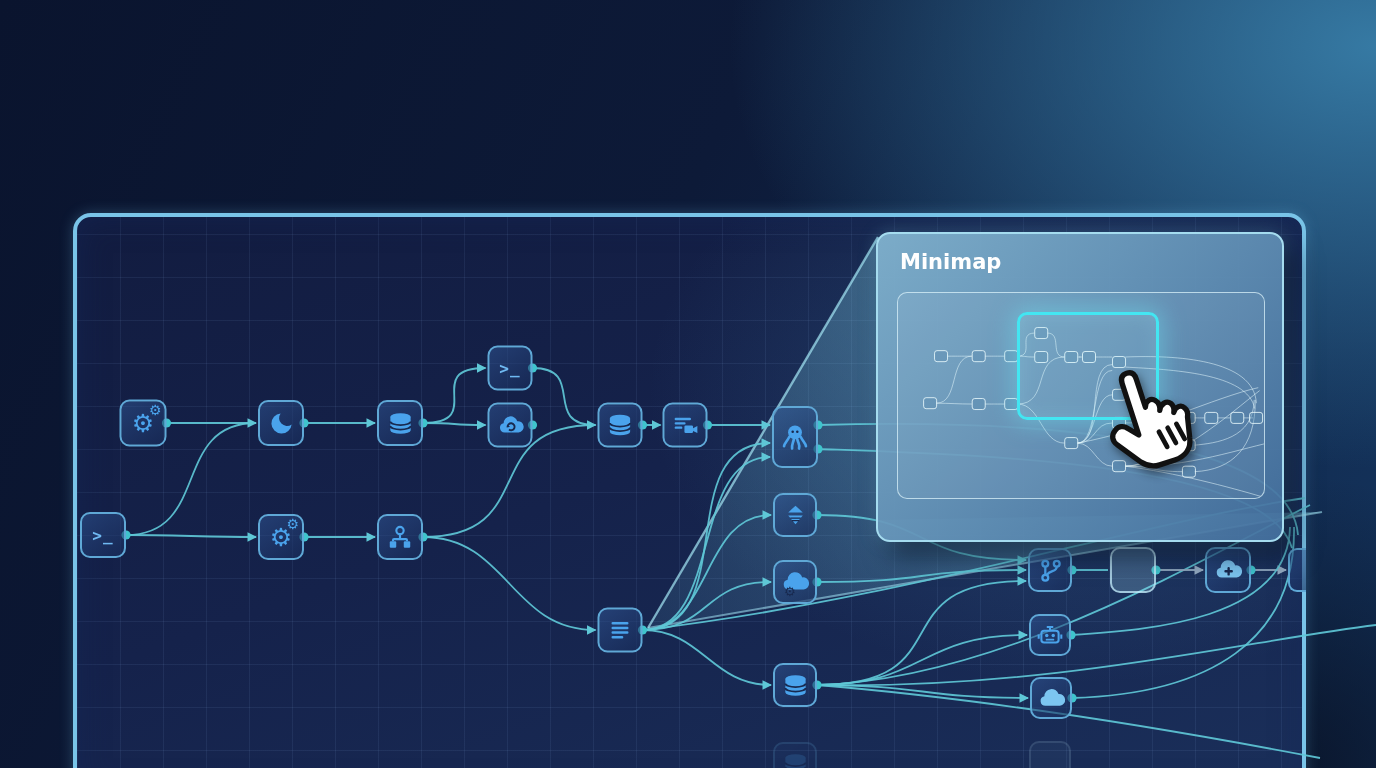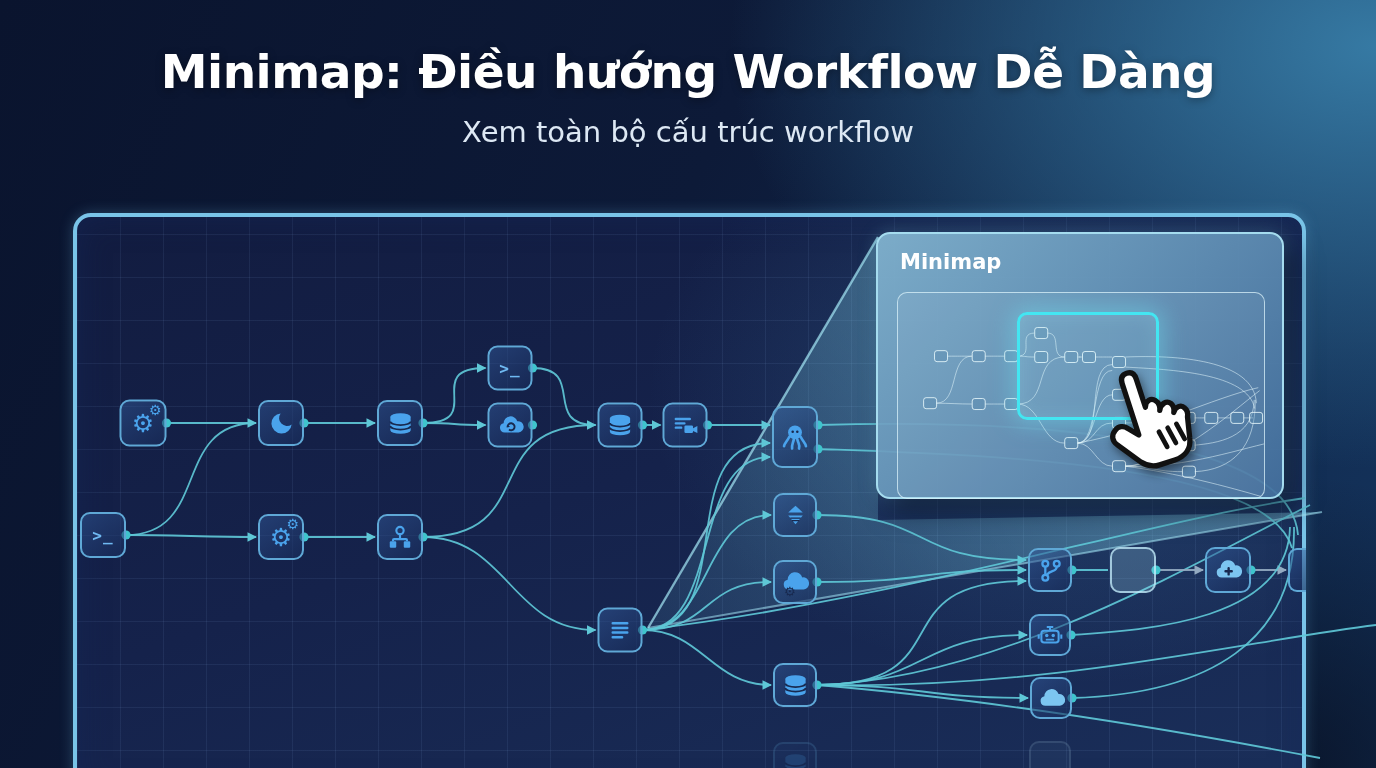--- a/index.html
+++ b/index.html
@@ -31,21 +31,21 @@
     border:2px solid #5fa8d6;border-radius:10px;display:flex;align-items:center;justify-content:center;}
   .node.ghost{background:rgba(160,218,240,0.24);border-color:rgba(198,238,252,0.75);}
   .node.sliver{border-radius:9px 0 0 9px;border-right:none;}
   .node.faint{opacity:0.2;}
   .ic{position:relative;width:100%;height:100%;display:flex;align-items:center;justify-content:center;}
   .gb{font-family:"DejaVu Sans",sans-serif;font-size:25px;line-height:1;color:#4aa3ec;}
   .gs{position:absolute;top:1px;right:3px;font-family:"DejaVu Sans",sans-serif;font-size:14px;line-height:1;color:#4aa3ec;}
   .term{font-family:"DejaVu Sans Mono","Liberation Mono",monospace;font-weight:bold;color:#6fb9f2;font-size:16px;letter-spacing:1px;}
   .gcut{position:absolute;left:9px;bottom:4px;font-family:"DejaVu Sans",sans-serif;font-size:13px;line-height:1;color:#18294f;}
   
-  .mmap{position:absolute;left:876px;top:232px;width:408px;height:267px;z-index:6;box-sizing:border-box;
+  .mmap{position:absolute;left:876px;top:232px;width:408px;height:310px;z-index:6;box-sizing:border-box;
     border:2.5px solid #a5dcef;border-radius:14px;
     background:linear-gradient(135deg, rgba(130,180,208,0.94), rgba(68,112,158,0.92));
     box-shadow:12px 14px 26px rgba(4,12,30,0.55), 0 0 18px rgba(130,210,240,0.25);}
   .mmap-label{position:absolute;left:22px;top:16px;font-size:21px;font-weight:bold;color:#ffffff;
     font-family:"DejaVu Sans","Liberation Sans",sans-serif;}
   .mmap-inner{position:absolute;left:19px;top:58px;width:368px;height:207px;box-sizing:border-box;
     border:1.5px solid rgba(218,242,250,0.75);border-radius:10px;overflow:hidden;
     background:rgba(255,255,255,0.05);}
   .viewport{position:absolute;left:119px;top:19px;width:142px;height:108px;box-sizing:border-box;z-index:3;
     border:3.5px solid #43e6f2;border-radius:10px;background:rgba(180,245,252,0.10);
@@ -56,24 +56,20 @@
     filter:drop-shadow(3px 5px 5px rgba(0,0,0,0.45));}
   
   .wm{position:absolute;left:0;bottom:6px;width:100%;text-align:center;z-index:5;
     font-size:27px;color:rgba(130,160,205,0.48);letter-spacing:0.5px;}
 </style>
 </head>
 <body>
 
 <div class="stage">
 
-  <div class="hdr">
-    <div class="title">Minimap: Điều hướng Workflow Dễ Dàng</div>
-    <div class="subtitle">Xem toàn bộ cấu trúc workflow</div>
-  </div>
 
   <div class="canvas"></div>
 
   <svg class="layer beam" id="beam-svg" width="1376" height="768" viewBox="0 0 1376 768">
       <defs>
         <linearGradient id="beamg" gradientUnits="userSpaceOnUse" x1="648" y1="628" x2="1078" y2="297">
           <stop offset="0%" stop-color="rgba(110,200,225,0.10)"></stop>
           <stop offset="100%" stop-color="rgba(145,228,246,0.38)"></stop>
         </linearGradient>
       </defs>

